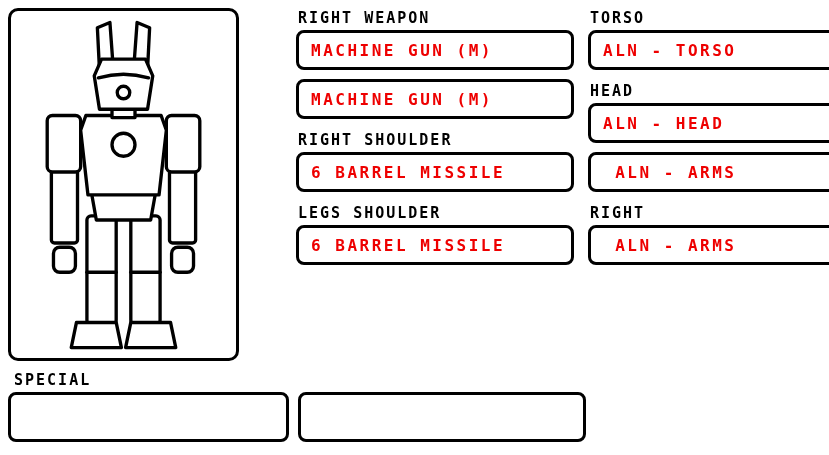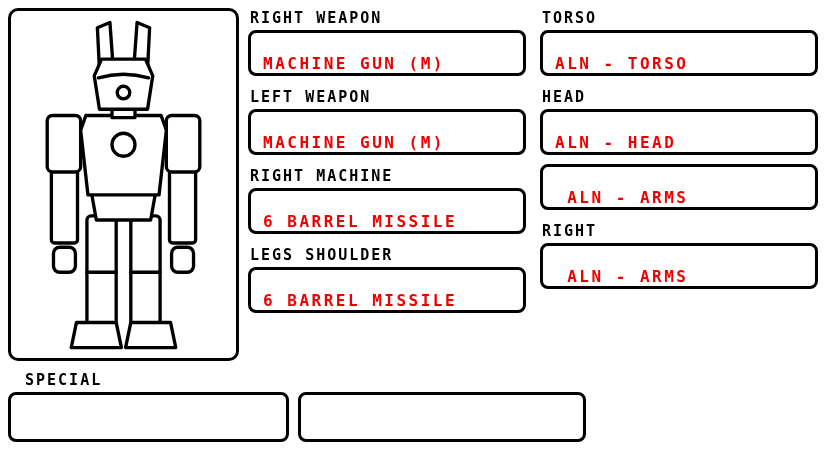--- a/index.html
+++ b/index.html
@@ -14,45 +14,45 @@
   .mech-panel {
     position: absolute; left: 8px; top: 8px;
     width: 231px; height: 353px;
     border: 3px solid #000; border-radius: 10px;
     background: #fff;
     display: flex; align-items: center; justify-content: center;
     overflow: hidden;
   }
   .mech-panel svg { width: 100%; height: 100%; display: block; }
 
-  .col { position: absolute; top: 6px; width: 278px; }
+  .col { position: absolute; top: 6px; width: 278px; margin-left: 48px; }
   .col-left  { left: 248px; }
   .col-right { left: 540px; }
 
   .slot-group { margin-bottom: 9px; }
   .slot-label {
     height: 24px; line-height: 24px;
     font-size: 15px; font-weight: bold; letter-spacing: 2px;
     color: #000; padding-left: 2px; white-space: pre;
   }
   .slot-box {
-    height: 46px;
+    height: 40px;
     border: 3px solid #000; border-radius: 8px;
     background: #fff;
-    display: flex; align-items: flex-end;
+    display: flex; align-items: center;
     padding-left: 12px;
   }
   .slot-value {
     color: var(--accent-red, #ee0000);
     font-size: 16px; font-weight: bold; letter-spacing: 2.5px;
     white-space: pre;
   }
 
   .special-label {
-    position: absolute; left: 25px; top: 369px;
+    position: absolute; left: 14px; top: 369px;
     height: 22px; line-height: 22px;
     font-size: 15px; font-weight: bold; letter-spacing: 2px; color: #000;
   }
   .special-box {
     position: absolute; top: 392px; height: 50px;
     border: 3px solid #000; border-radius: 8px; background: #fff;
     display: flex; align-items: center; padding-left: 12px;
   }
   .special-box-1 { left: 8px;   width: 281px; }
   .special-box-2 { left: 298px; width: 288px; }
@@ -99,27 +99,26 @@
   </div>
 
   <div class="col col-left">
     <div class="slot-group">
       <div class="slot-label">RIGHT WEAPON</div>
       <div class="slot-box">
         <span class="slot-value">MACHINE GUN (M)</span>
       </div>
     </div>
     <div class="slot-group">
-      <div class="slot-label">LEFT WEAPON</div>
       <div class="slot-box">
         <span class="slot-value">MACHINE GUN (M)</span>
       </div>
     </div>
     <div class="slot-group">
-      <div class="slot-label">RIGHT MACHINE</div>
+      <div class="slot-label">RIGHT SHOULDER</div>
       <div class="slot-box">
         <span class="slot-value">6 BARREL MISSILE</span>
       </div>
     </div>
     <div class="slot-group">
       <div class="slot-label">LEGS SHOULDER</div>
       <div class="slot-box">
         <span class="slot-value">6 BARREL MISSILE</span>
       </div>
     </div>

